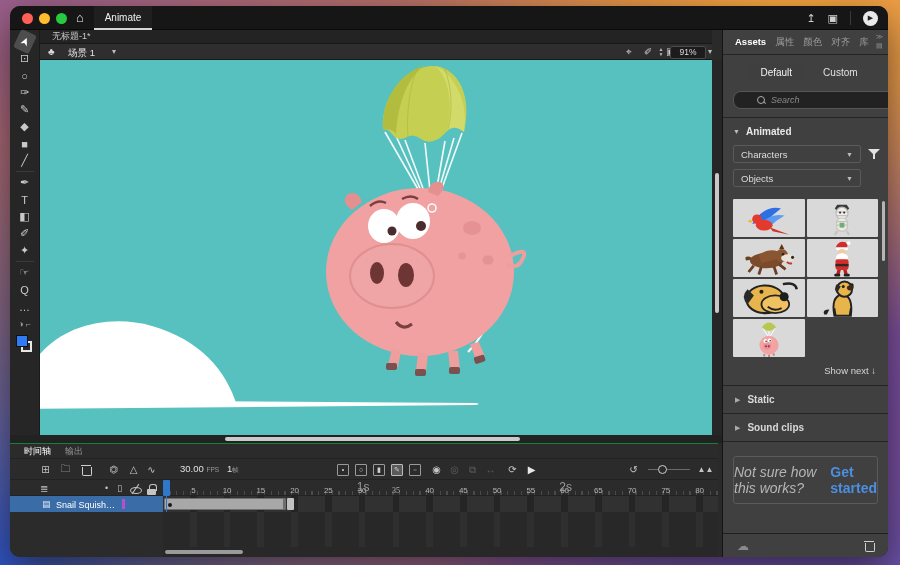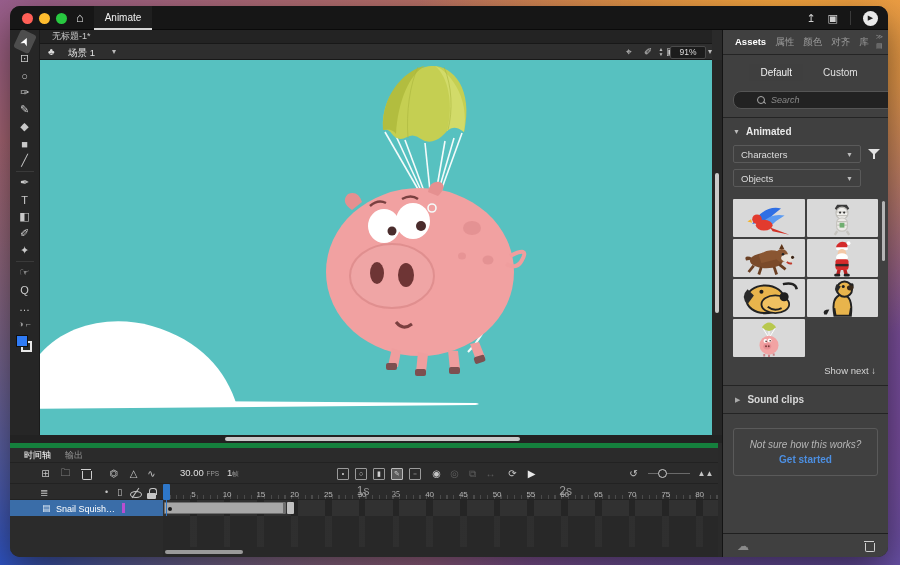--- a/index.html
+++ b/index.html
@@ -88,31 +88,31 @@
   .cell svg{ position:absolute; left:50%; top:50%; transform:translate(-50%,-50%);}
   .cell.selected{ outline:2px solid #2b7de9; outline-offset:-2px;}
   .cell-label{ position:absolute; left:0; right:0; bottom:1px; text-align:center; font-size:8px; color:#2a2a2a;}
   .badge{ position:absolute; width:11px; height:11px; background:#111; border-radius:50%; color:#fff;
     font-size:7px; display:flex; align-items:center; justify-content:center;}
   .grid-scroll{ position:absolute; right:-7px; top:2px; width:3px; height:60px; background:#b5b5b5; border-radius:2px;}
   .show-next{ text-align:right; padding:8px 12px 9px; color:#d5d5d5; font-size:9.5px; border-bottom:1px solid #242424;}
   .coll-row{ display:flex; align-items:center; gap:7px; padding:8px 12px; color:#d8d8d8; font-size:10px; font-weight:bold; border-bottom:1px solid #242424;}
   .coll-row .ch{ font-size:7px; color:#aaa; font-weight:normal;}
   .help-box{ margin:14px 10px 0; border:1px solid #5a5a5a; border-radius:3px; height:48px;
-    display:flex; align-items:center; justify-content:center; gap:4px; font-size:10px;flex-direction:column;}
+    display:flex; align-items:center; justify-content:center; gap:4px; font-size:14px;}
   .help-box .q{ font-style:italic; color:#b5b5b5;}
   .help-box .lnk{ color:#4c8fe2; font-weight:bold;}
   .rp-footer{ position:absolute; left:0; right:0; bottom:0; height:24px; border-top:1px solid #1f1f1f;
     display:flex; align-items:center; justify-content:space-between; padding:0 14px;}
   .i-cloud{ color:#8a8a8a; font-size:12px;}
   .i-trash{ position:relative; width:10px; height:11px;}
   .i-trash::before{ content:""; position:absolute; left:1px; top:2.5px; width:8px; height:8px; border:1.2px solid #cfcfcf; border-top:none; border-radius:0 0 2px 2px;}
   .i-trash::after{ content:""; position:absolute; left:0; top:1px; width:10px; height:1.4px; background:#cfcfcf;}
   
-  .timeline{ position:absolute; left:0; top:437px; width:708px; height:114px; background:#2b2b2b; border-top:5px solid #15803d;}
+  .timeline{ position:absolute; left:0; top:437px; width:708px; height:114px; background:#2b2b2b; border-top:1px solid #15803d;}
   .tl-tabs{ height:15px; display:flex; gap:14px; align-items:center; padding-left:14px; font-size:9px; border-bottom:1px solid #222;}
   .tl-tabs .active{ color:#fff;}
   .tl-tabs .inactive{ color:#9a9a9a;}
   .tl-toolbar{ position:relative; height:21px; border-bottom:1px solid #222;}
   .ti{ position:absolute; top:3px; width:15px; height:15px; display:flex; align-items:center; justify-content:center; color:#c5c5c5; font-size:10px;}
   .ti.dis{ color:#5e5e5e;}
   .kf{ position:absolute; top:4.5px; width:12px; height:12px; border:1px solid #9a9a9a; border-radius:1px; display:flex; align-items:center; justify-content:center; font-size:7px; color:#cfcfcf;}
   .kf.sel{ background:#5a5a5a; border-color:#bbb;}
   .fps-grp{ position:absolute; left:170px; top:4px; font-size:9.5px; color:#e0e0e0;}
   .fps-grp .sup{ font-size:6.5px; color:#9a9a9a;}
@@ -410,20 +410,24 @@
             <circle cx="14" cy="18.3" r=".7" fill="#4a2c2c"></circle>
           <path d="M9 29.5 l0 2 M13 30 l0 2 M17 29 l0 2" stroke="#c97f85" stroke-width="1.6"></path>
         </svg>
       </div>
       <div class="grid-scroll"></div>
     </div>
 
     <div class="show-next">Show next ↓</div>
     <div class="coll-row">
       <span class="ch">▶</span>
+      <span>Static</span>
+    </div>
+    <div class="coll-row">
+      <span class="ch">▶</span>
       <span>Sound clips</span>
     </div>
     <div class="help-box">
       <span class="q">Not sure how this works?</span>
       <span class="lnk">Get started</span>
     </div>
     <div class="rp-footer">
       <span class="i-cloud">☁</span>
       <span class="i-trash"></span>
     </div>

